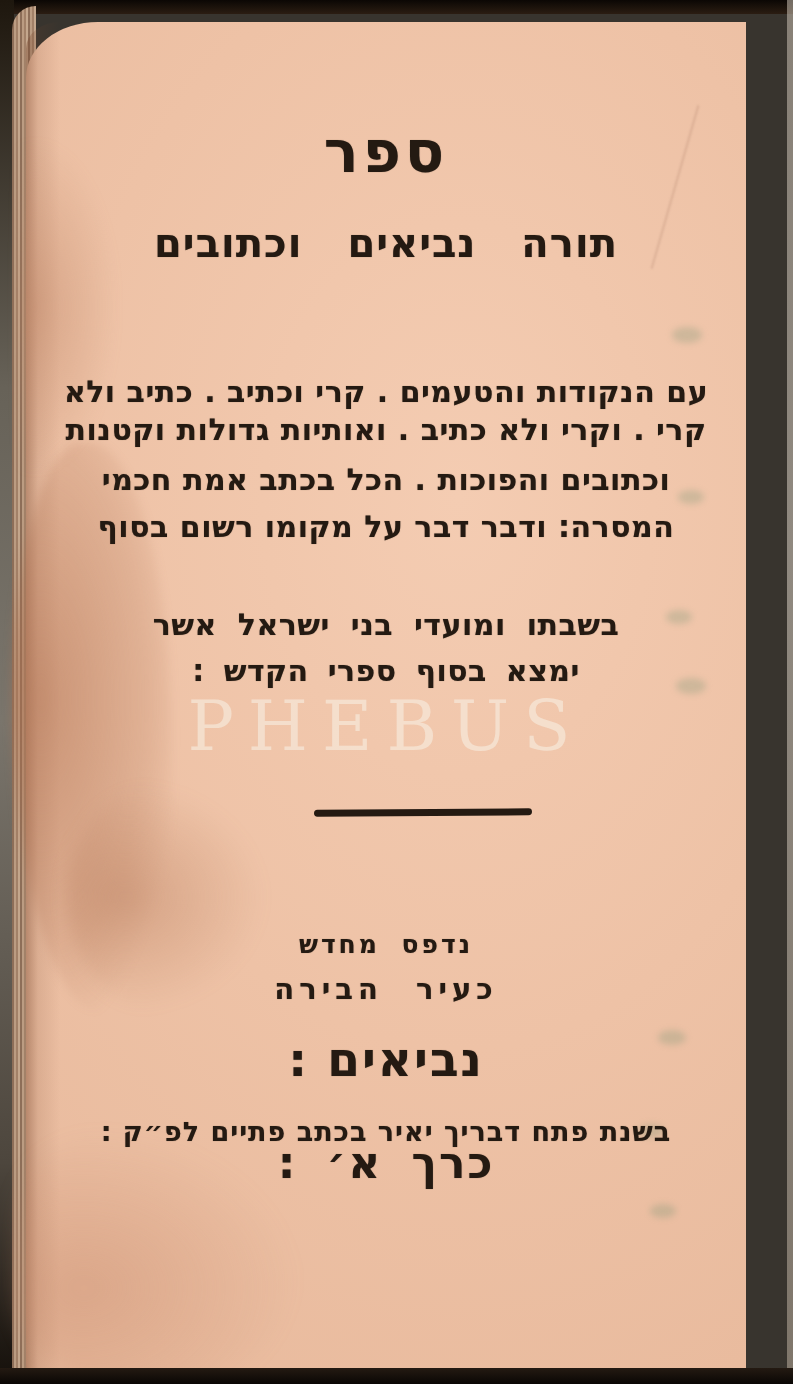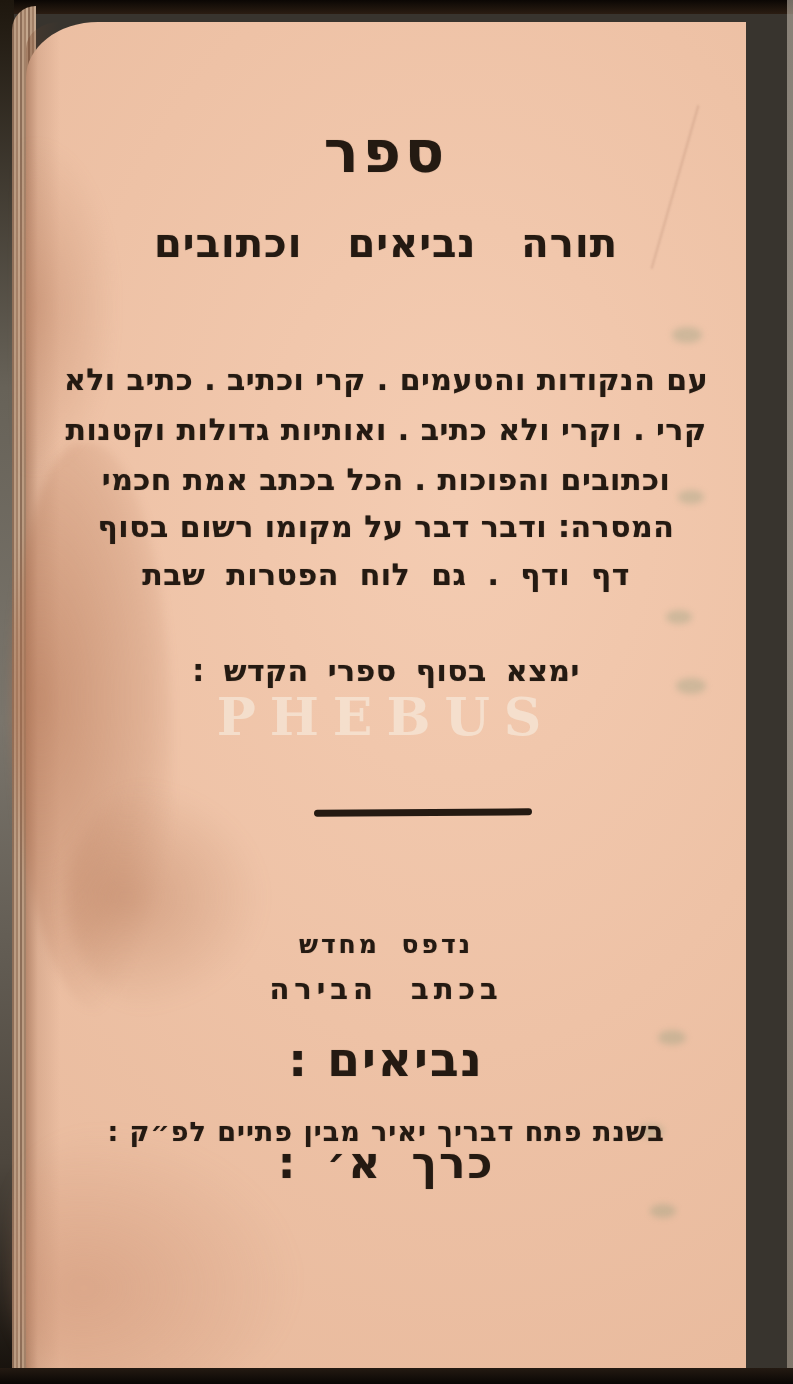--- a/index.html
+++ b/index.html
@@ -49,24 +49,24 @@
   .crease{right:70px;top:80px;width:2px;height:170px;transform:rotate(16deg);
     background:rgba(120,80,60,.18);filter:blur(1px);}
   .smudge{background:rgba(118,148,114,.28);border-radius:50%;filter:blur(3px);}
   
   .hline{position:absolute;left:0;right:0;text-align:center;direction:rtl;
     color:#241a12;font-weight:bold;white-space:nowrap;
     text-shadow:0 0 1px rgba(36,26,18,.45);}
   .t-sefer{top:96px;font-size:58px;letter-spacing:4px;}
   .t-main{top:198px;font-size:40px;letter-spacing:1px;word-spacing:30px;}
   .t-desc{font-size:30px;letter-spacing:.5px;}
-  .d0{top:340px}.d1{top:390px}.d2{top:440px}.d3{top:487px}
+  .d0{top:352px}.d1{top:390px}.d2{top:440px}.d3{top:487px}
   .d4{top:535px;word-spacing:10px}.d5{top:585px;word-spacing:10px}.d6{top:631px;word-spacing:8px}
   .t-watermark{position:absolute;left:0;right:0;top:664px;text-align:center;
-    font-family:"DejaVu Serif",serif;font-size:52px;font-weight:bold;
+    font-family:"DejaVu Serif",serif;font-size:69px;font-weight:normal;
     letter-spacing:14px;color:rgba(247,238,225,.62);filter:blur(.6px);direction:ltr;}
   .rule{position:absolute;left:288px;top:787px;width:218px;height:7px;
     background:#241a12;border-radius:4px;transform:rotate(-.4deg);}
   .t-printed{top:908px;font-size:25px;letter-spacing:3px;word-spacing:10px;}
   .t-capital{top:950px;font-size:29px;letter-spacing:5px;word-spacing:18px;}
   .t-city{top:1010px;font-size:47px;letter-spacing:2px;}
   .t-year{top:1094px;font-size:27px;letter-spacing:1px;}
   .t-volume{top:1115px;font-size:44px;letter-spacing:2px;word-spacing:12px;}
 </style>
 </head>
@@ -94,29 +94,29 @@
     <div class="blob smudge" style="left:612px;top:1102px;width:26px;height:14px"></div>
     <div class="blob smudge" style="left:624px;top:1182px;width:26px;height:14px"></div>
 
     <div class="hline t-sefer">ספר</div>
     <div class="hline t-main">תורה נביאים וכתובים</div>
 
     <div class="hline t-desc d0">עם הנקודות והטעמים . קרי וכתיב . כתיב ולא</div>
     <div class="hline t-desc d1">קרי . וקרי ולא כתיב . ואותיות גדולות וקטנות</div>
     <div class="hline t-desc d2">וכתובים והפוכות . הכל בכתב אמת חכמי</div>
     <div class="hline t-desc d3">המסרה: ודבר דבר על מקומו רשום בסוף</div>
-    <div class="hline t-desc d4">דף ודף . גם לוח הפטרות שבת</div>
+    <div class="hline t-desc d5">בשבתו ומועדי בני ישראל אשר</div>
     <div class="hline t-desc d6">ימצא בסוף ספרי הקדש :</div>
 
     <div class="t-watermark">PHEBUS</div>
 
     <div class="rule"></div>
 
     <div class="hline t-printed">נדפס מחדש</div>
-    <div class="hline t-capital">בכתב הבירה</div>
+    <div class="hline t-capital">כעיר הבירה</div>
     <div class="hline t-city">נביאים :</div>
-    <div class="hline t-year">בשנת פתח דבריך יאיר מבין פתיים לפ״ק :</div>
+    <div class="hline t-year">בשנת פתח דבריך יאיר בכתב פתיים לפ״ק :</div>
     <div class="hline t-volume">כרך א׳ :</div>
 
   </div>
 
   <div class="edge-bottom"></div>
 </div>
 
 </body></html>

